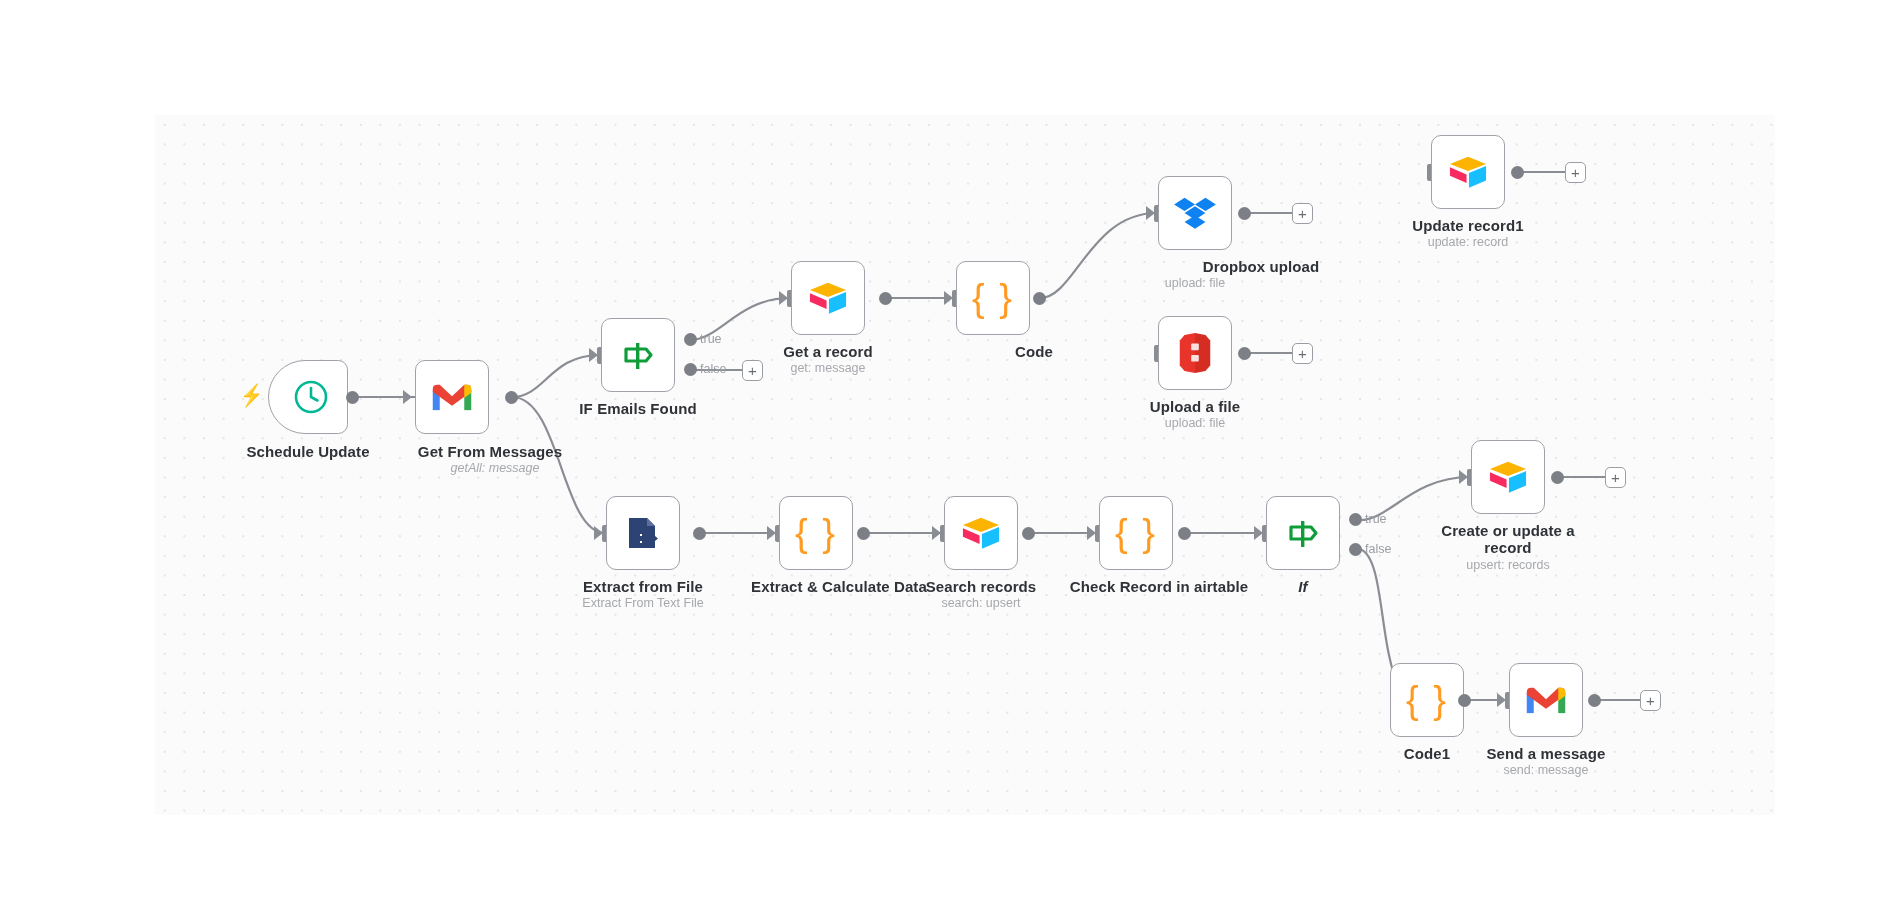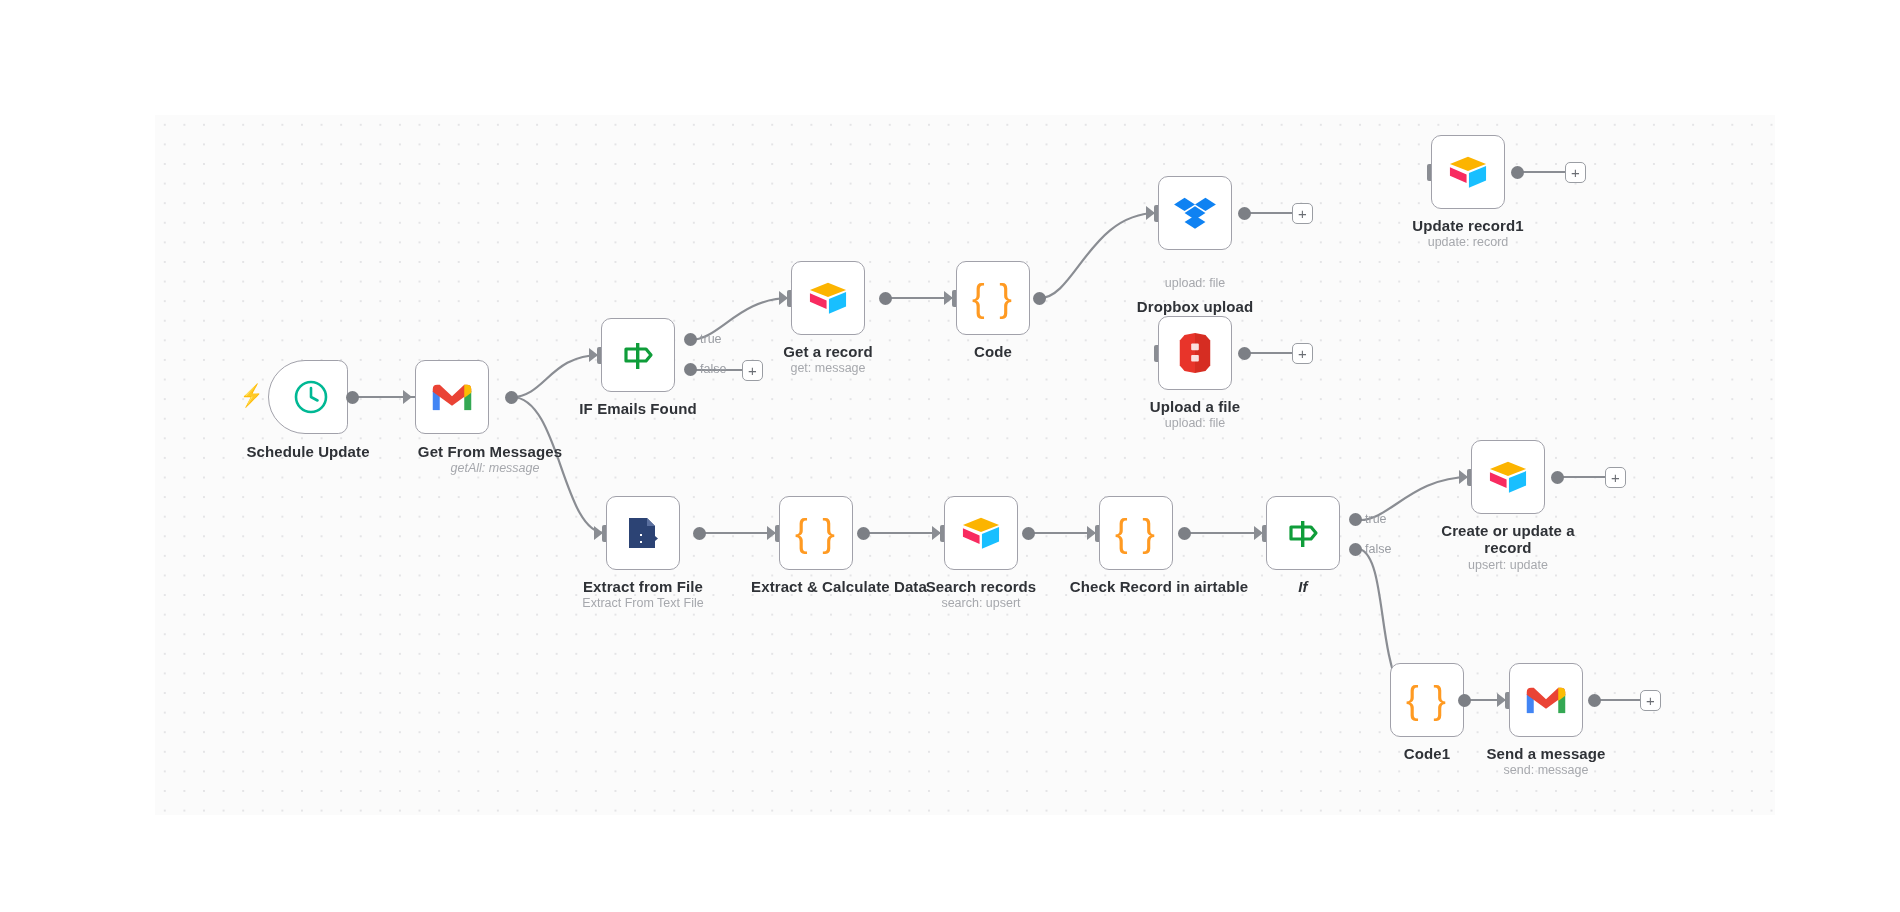--- a/index.html
+++ b/index.html
@@ -248,37 +248,37 @@
   <div class="port-out" style="left:879px; top:292px;"></div>
   <div class="node-label" style="left:768px; top:343px; width:120px;">Get a record</div>
   <div class="node-sub" style="left:768px; top:361px; width:120px;">get: message</div>
 
   <div class="arrow-in" style="left:944px; top:291px;"></div>
   <div class="port-in" style="left:952px; top:290px;"></div>
   <div class="node" style="left:956px; top:261px;">
     <span class="icon-wrap code-braces">{&nbsp;}</span>
   </div>
   <div class="port-out" style="left:1033px; top:292px;"></div>
-  <div class="node-label" style="left:933px; top:343px; width:120px;">Code</div>
+  <div class="node-label" style="left:933px; top:343px; width:120px;text-align:right;">Code</div>
 
   <div class="arrow-in" style="left:1146px; top:206px;"></div>
   <div class="port-in" style="left:1154px; top:205px;"></div>
   <div class="node" style="left:1158px; top:176px;">
     <span class="icon-wrap">
       <svg width="42" height="38" viewBox="0 0 44 40">
         <path d="M11 4 L22 11 L11 18 L0 11 Z" fill="#0f82f2"></path>
         <path d="M33 4 L44 11 L33 18 L22 11 Z" fill="#0f82f2"></path>
         <path d="M11 20 L22 13 L33 20 L22 27 Z" fill="#0f82f2"></path>
         <path d="M11 29.5 L22 22.5 L33 29.5 L22 36.5 Z" fill="#0f82f2"></path>
       </svg>
     </span>
   </div>
   <div class="port-out" style="left:1238px; top:207px;"></div>
   <div class="plus-btn" style="left:1292px; top:203px;">+</div>
-  <div class="node-label" style="left:1135px; top:258px; width:120px;margin-top:40px;">Dropbox upload</div>
+  <div class="node-label" style="left:1201px; top:258px; width:120px;">Dropbox upload</div>
   <div class="node-sub" style="left:1135px; top:276px; width:120px;">upload: file</div>
 
   <div class="port-in" style="left:1154px; top:345px;"></div>
   <div class="node" style="left:1158px; top:316px;">
     <span class="icon-wrap">
       <svg width="38" height="40" viewBox="0 0 38 42">
         <path d="M8 2 L3 8 L3 34 L8 40 L19 42 L19 0 Z" fill="#e8342a"></path>
         <path d="M30 2 L35 8 L35 34 L30 40 L19 42 L19 0 Z" fill="#d62d22"></path>
         <rect x="15" y="11" width="8" height="7" rx="1" fill="#ffffff" opacity="0.85"></rect>
         <rect x="15" y="23" width="8" height="7" rx="1" fill="#ffffff" opacity="0.85"></rect>
@@ -376,21 +376,21 @@
       <svg width="42" height="38" viewBox="0 0 44 40">
         <path d="M22 4 L41 11.5 L22 19 L3 11.5 Z" fill="#fcb400"></path>
         <path d="M23 21 L41 13.8 L41 29 L23 36.5 Z" fill="#18bfff"></path>
         <path d="M3 15 L3 24 L20.5 31.5 L20.5 22.5 Z" fill="#f82b60"></path>
       </svg>
     </span>
   </div>
   <div class="port-out" style="left:1551px; top:471px;"></div>
   <div class="plus-btn" style="left:1605px; top:467px;">+</div>
   <div class="node-label wrap" style="left:1438px; top:522px; width:140px;">Create or update a record</div>
-  <div class="node-sub" style="left:1438px; top:558px; width:140px;">upsert: update</div>
+  <div class="node-sub" style="left:1438px; top:558px; width:140px;">upsert: records</div>
 
   <div class="arrow-in" style="left:1407px; top:693px;"></div>
   <div class="port-in" style="left:1415px; top:692px;"></div>
   <div class="node" style="left:1390px; top:663px;">
     <span class="icon-wrap code-braces">{&nbsp;}</span>
   </div>
   <div class="port-out" style="left:1458px; top:694px;"></div>
   <div class="node-label" style="left:1367px; top:745px; width:120px;">Code1</div>
 
   <div class="arrow-in" style="left:1497px; top:693px;"></div>

